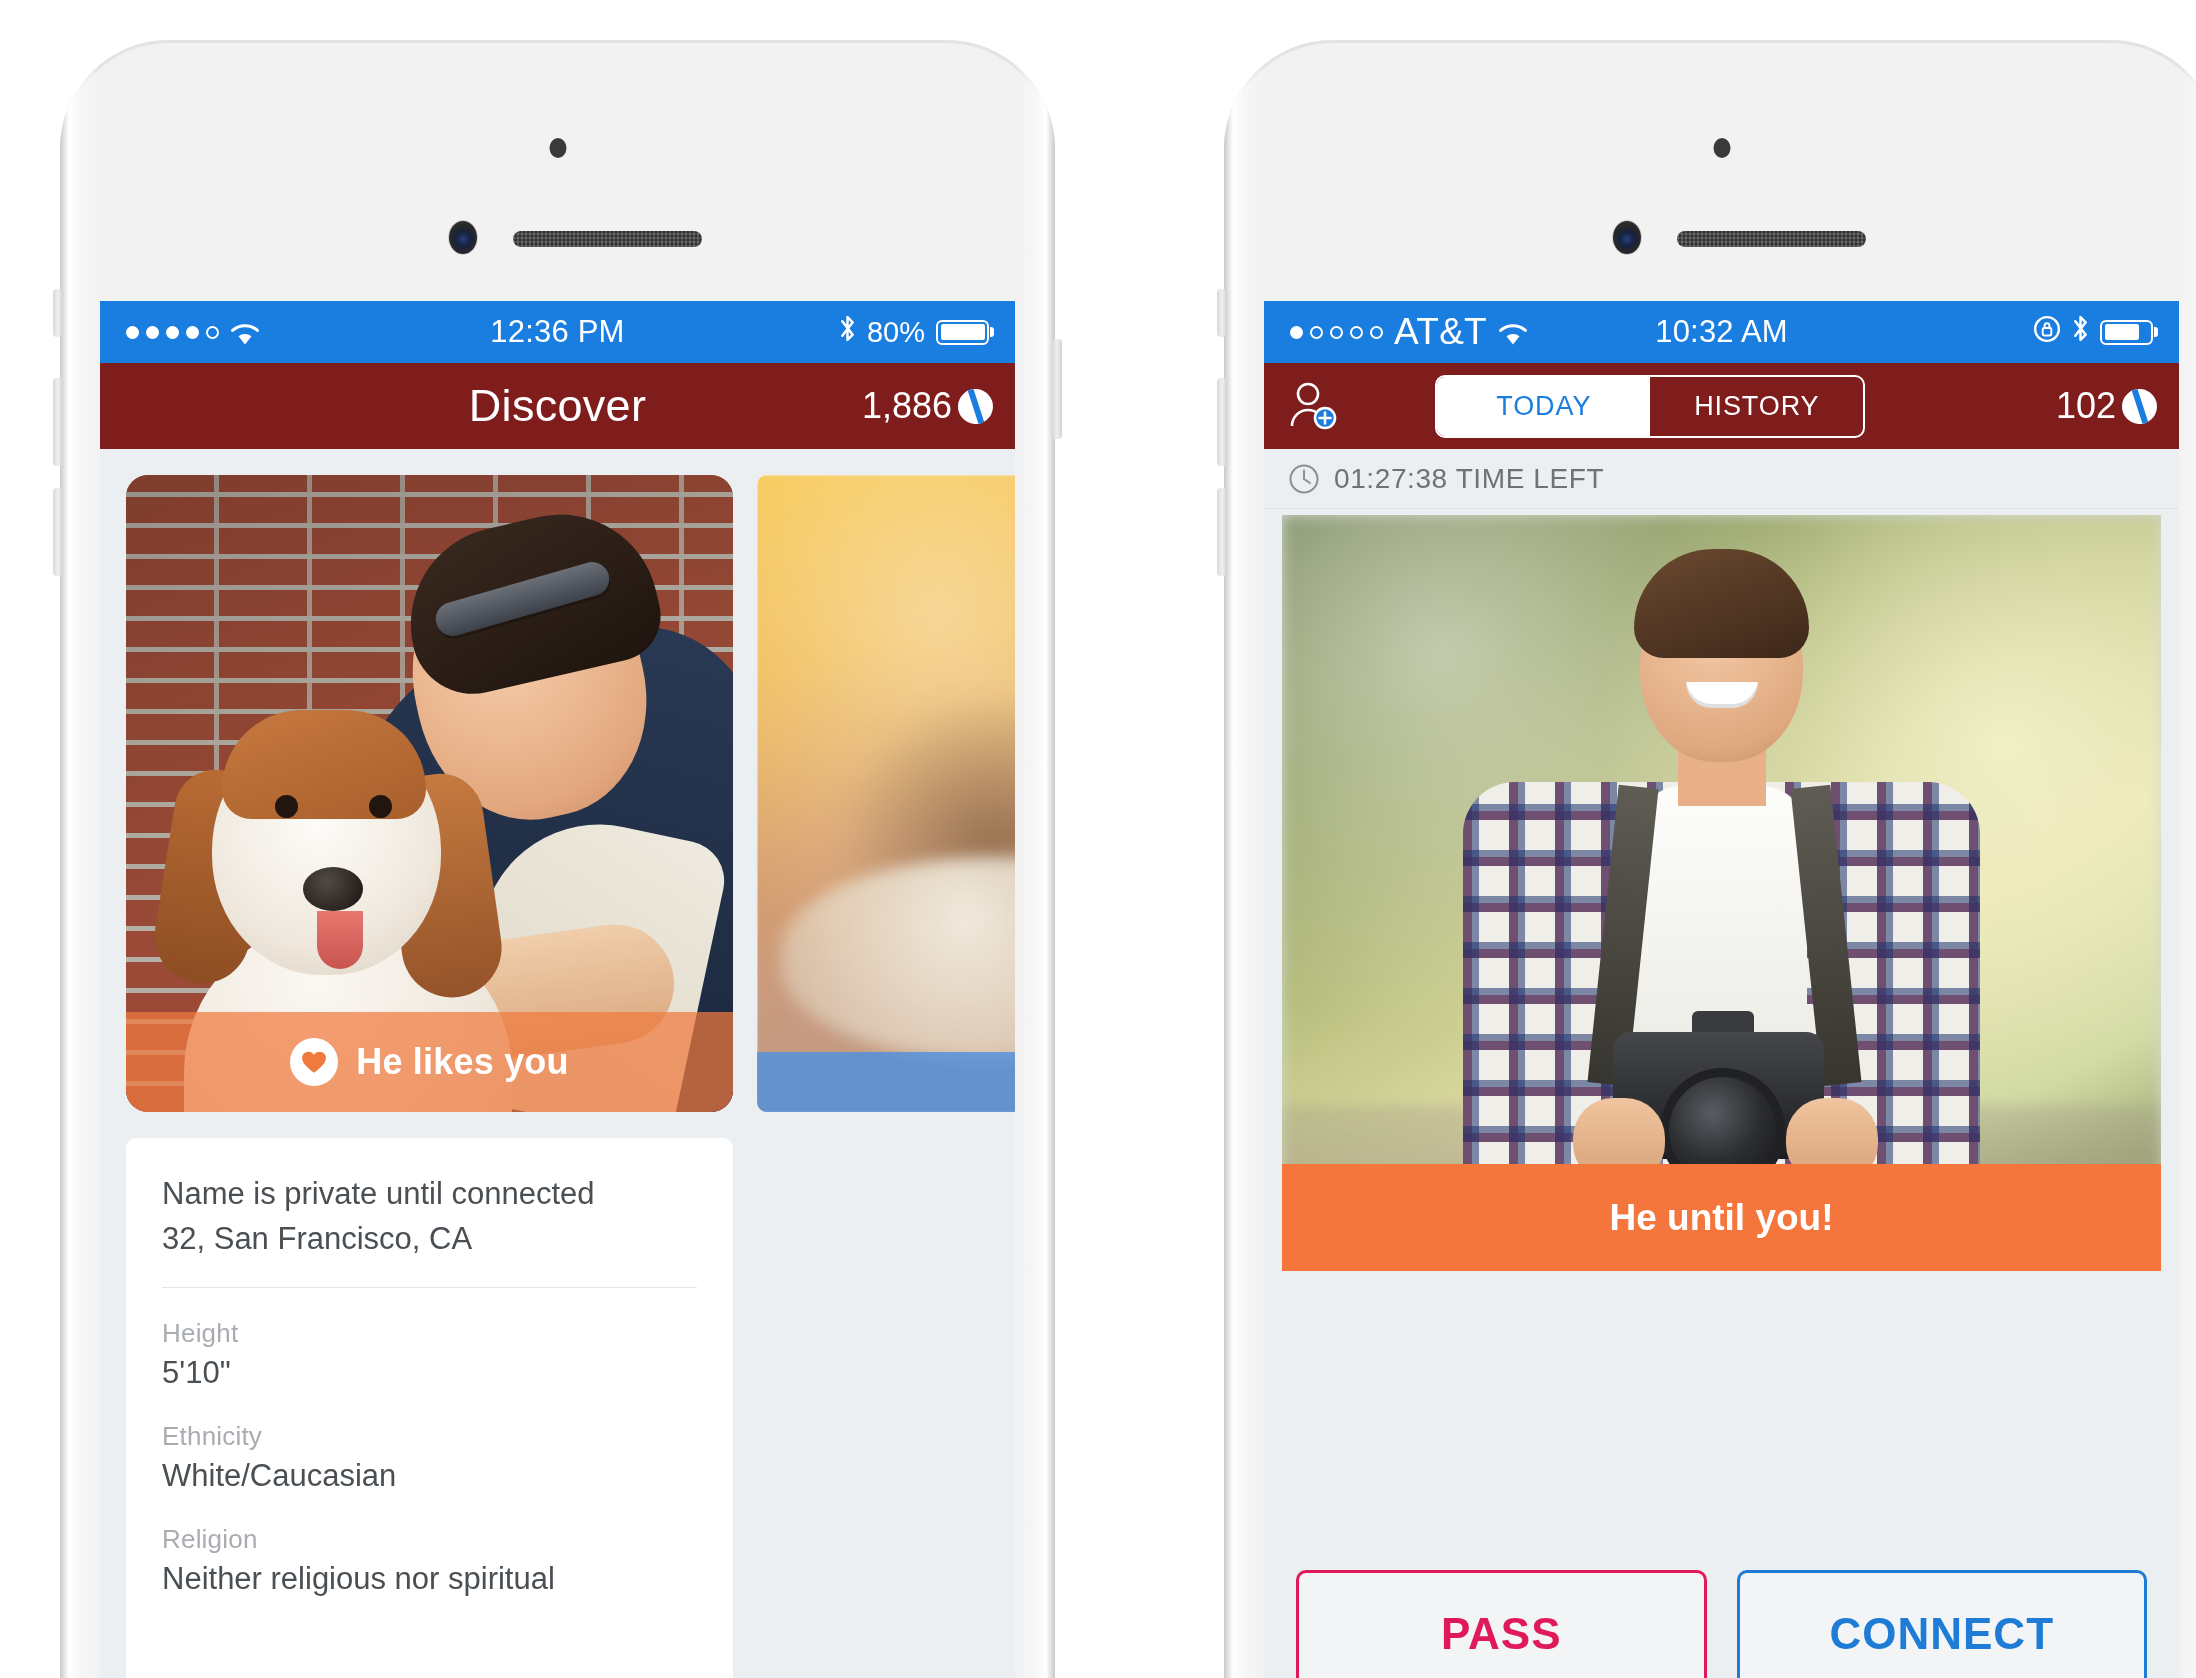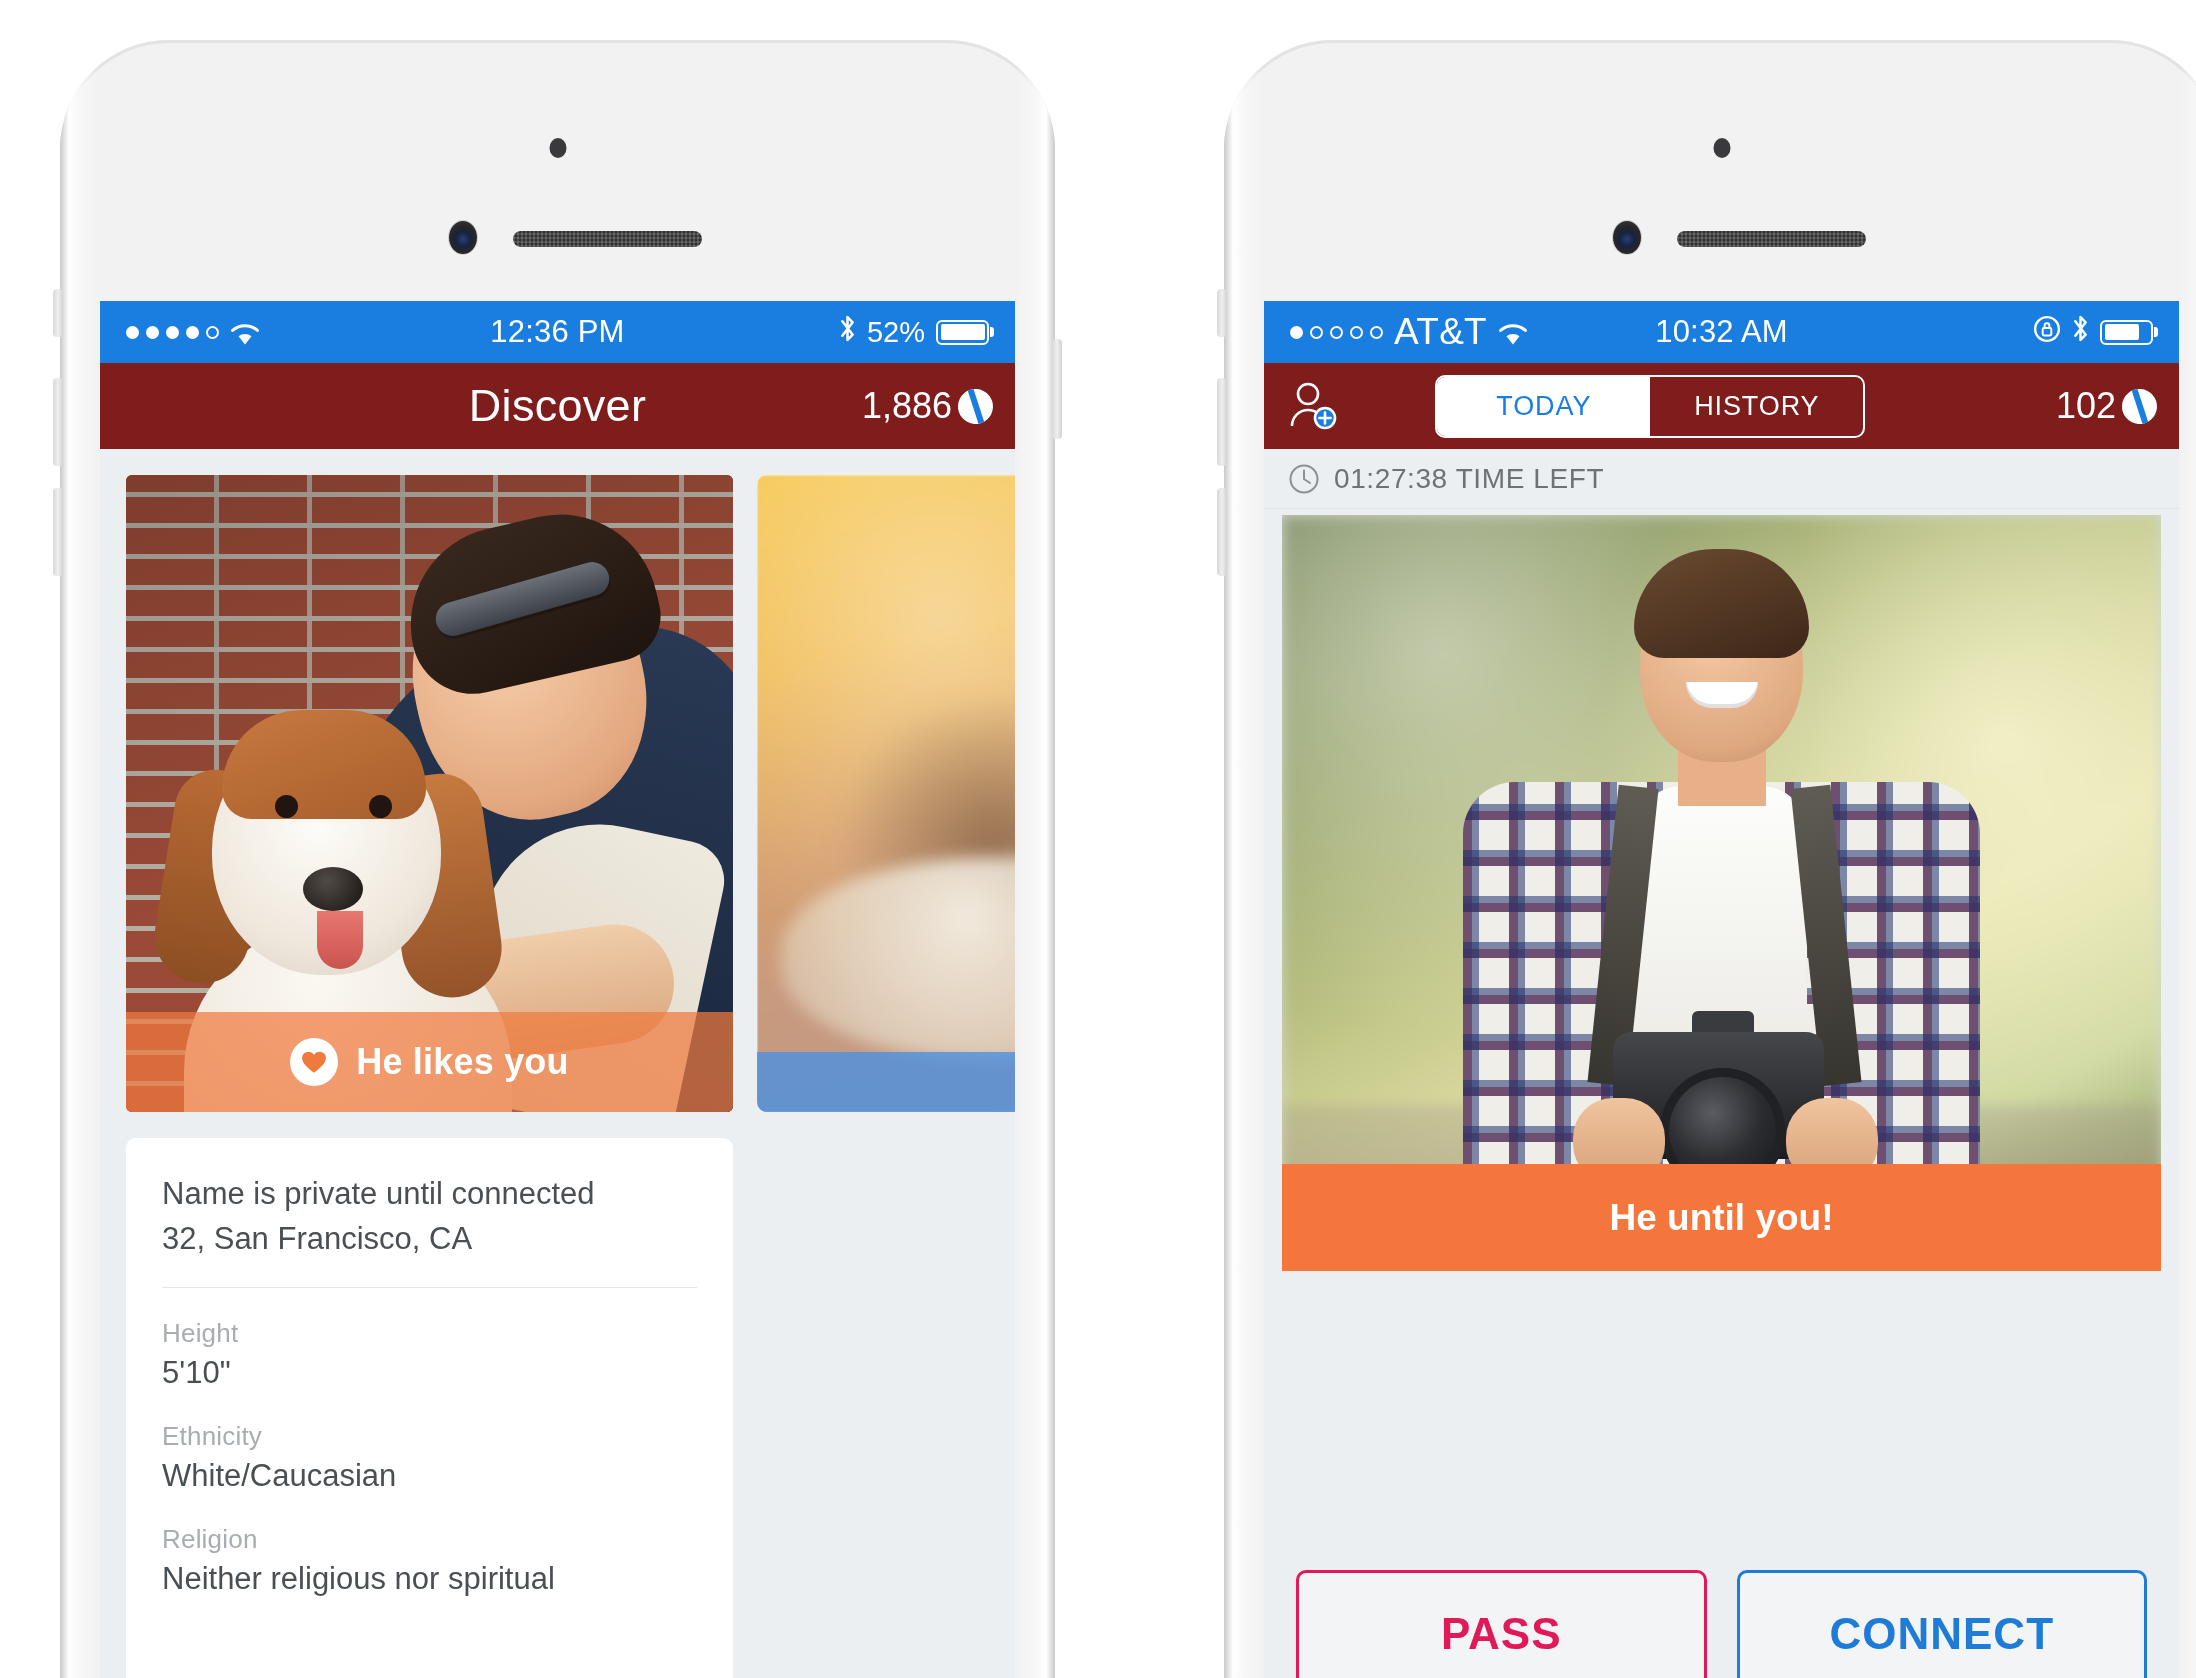--- a/index.html
+++ b/index.html
@@ -168,21 +168,21 @@
     border-bottom: 1px solid #dfe3e6;
   }
   .clock-icon { width: 32px; height: 32px; }
 
   
   .card-area { position: relative; height: calc(100% - 147px); background: #eceff1; }
 
   .card {
     position: absolute; top: 26px; left: 26px;
     width: 607px; height: 637px;
-    border-radius: 6px; overflow: hidden;
+    border-radius: 22px; overflow: hidden;
     background: #ffffff;
   }
   .card-next {
     position: absolute; top: 26px; left: 657px;
     width: 607px; height: 637px;
     border-radius: 10px; overflow: hidden;
     background: #ffffff;
   }
 
   .photo { position: absolute; inset: 0; overflow: hidden; }
@@ -491,21 +491,21 @@
             </svg>
           </span>
         </div>
         <div class="sb-center">12:36 PM</div>
         <div class="sb-right">
           <span>
             <svg viewBox="0 0 16 28" width="17" height="29" aria-hidden="true">
               <path d="M3 7 L13 20 L8 25 V3 L13 8 L3 21" stroke="#fff" stroke-width="2.4" fill="none" stroke-linejoin="round" stroke-linecap="round"></path>
             </svg>
           </span>
-          <span class="pct">52%</span>
+          <span class="pct">80%</span>
           <span class="battery">
               <i style="width:100%"></i>
             </span>
         </div>
       </div>
 
       <div class="navbar">
         <div class="nav-title">Discover</div>
         <div class="bean-count">
           <span>1,886</span>

